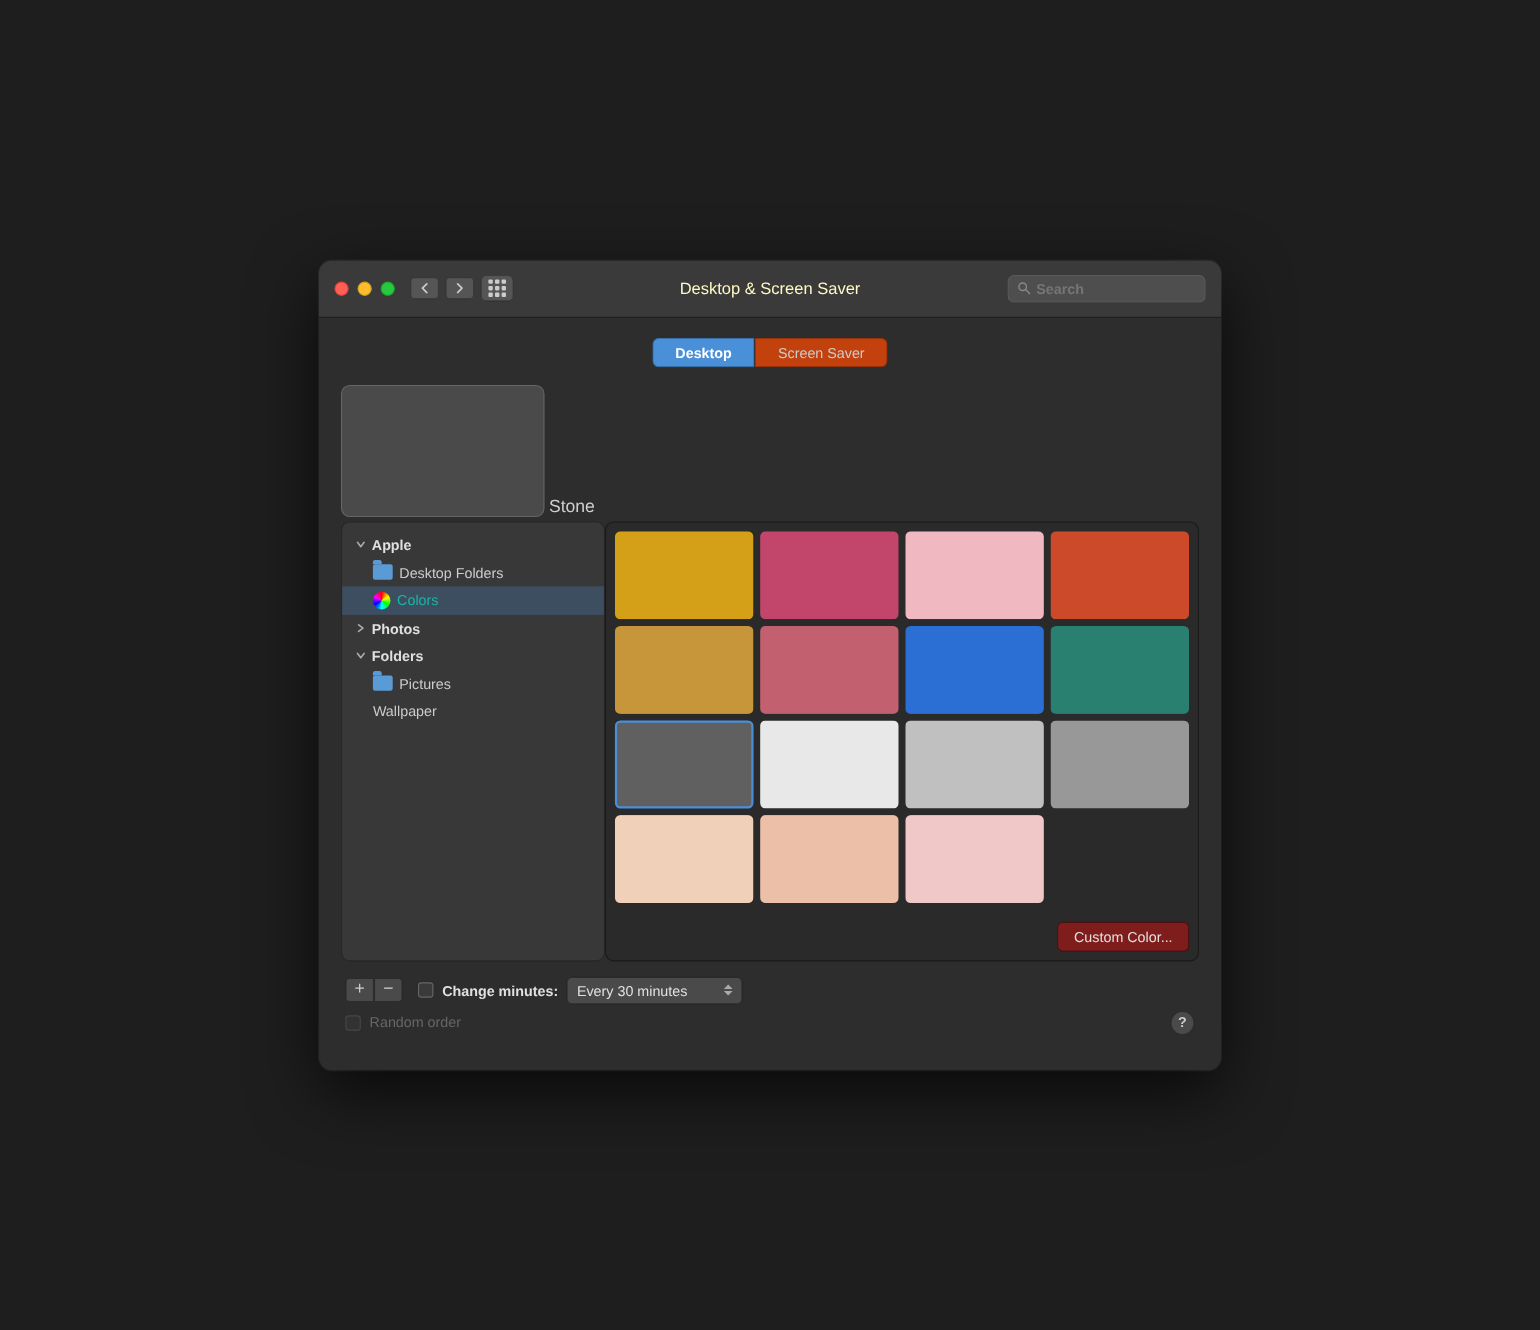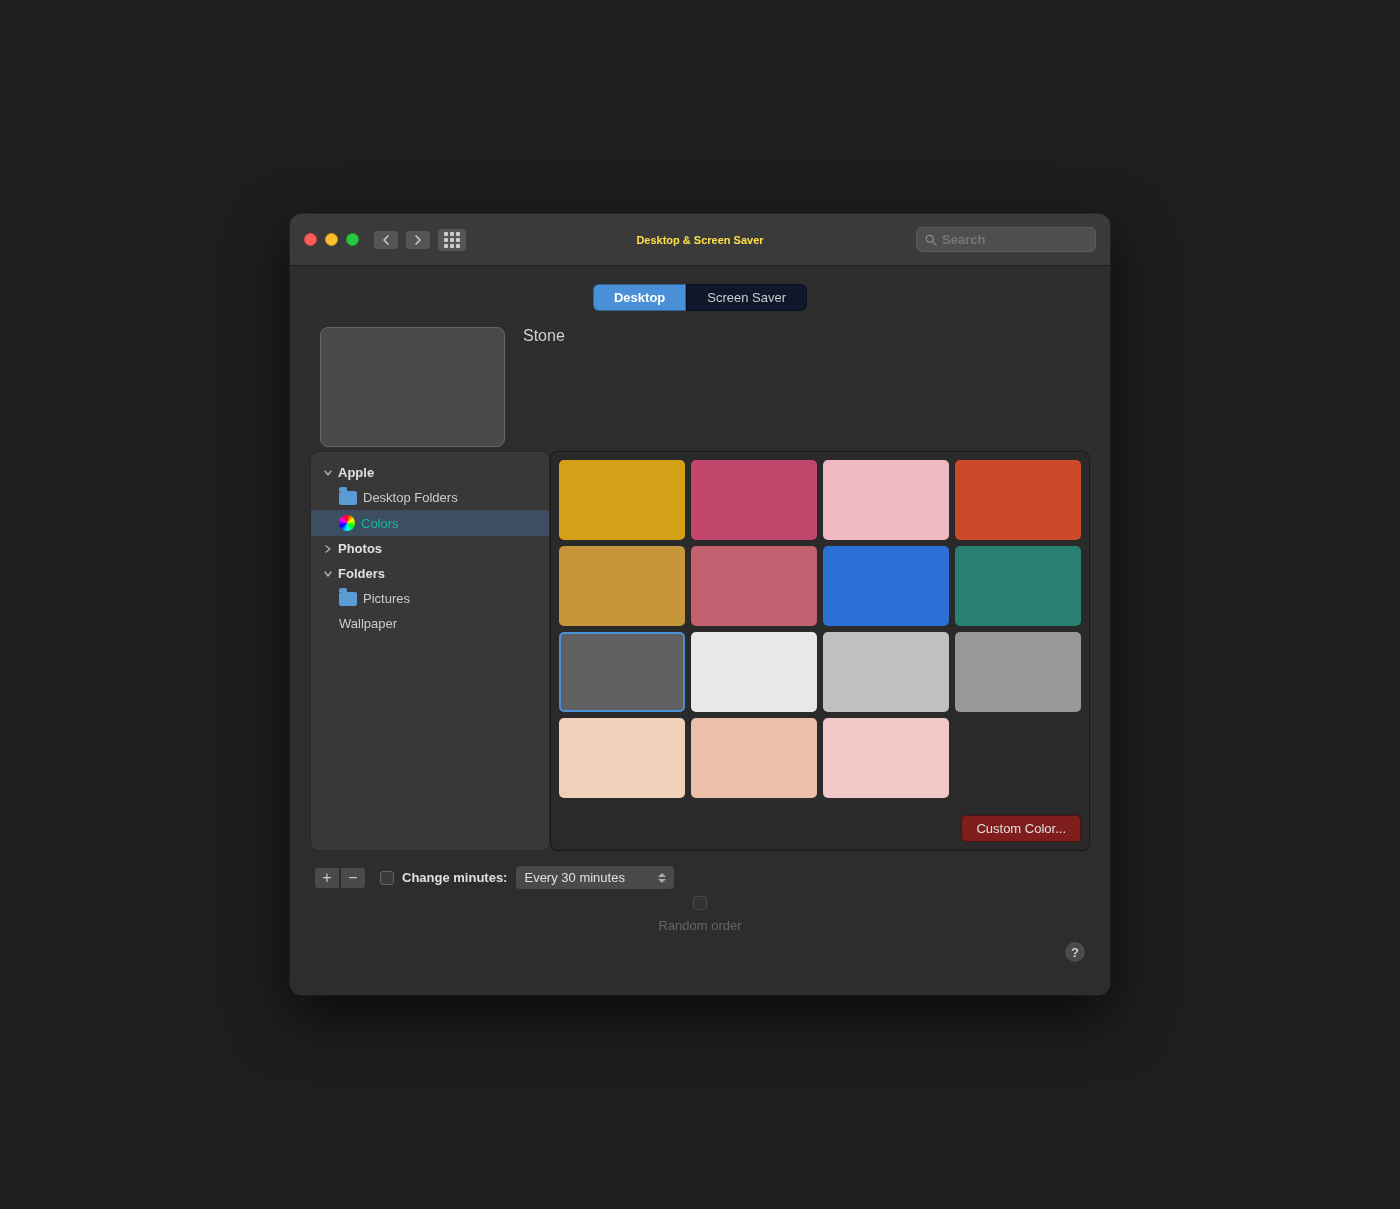--- a/index.html
+++ b/index.html
@@ -91,23 +91,23 @@
       width: 4px;
       height: 4px;
       background: #ccc;
       border-radius: 1px;
     }
 
     .titlebar-title {
       position: absolute;
       left: 50%;
       transform: translateX(-50%);
-      color: #fde047;
-      font-size: 11px;
-      font-weight: 700;
+      color: #fef9c3;
+      font-size: 15px;
+      font-weight: 400;
       white-space: nowrap;
     }
 
     .search-box {
       margin-left: auto;
       display: flex;
       align-items: center;
       background: rgba(255,255,255,0.1);
       border-radius: 6px;
       padding: 4px 8px;
@@ -138,21 +138,21 @@
       justify-content: center;
       gap: 0;
       margin-bottom: 16px;
     }
 
     .tab {
       padding: 5px 20px;
       font-size: 13px;
       color: #ccc;
       cursor: pointer;
-      background: #0f172a;
+      background: #c2410c;
       border: 1px solid rgba(0,0,0,0.3);
     }
 
     .tab:first-child {
       border-radius: 6px 0 0 6px;
     }
 
     .tab:last-child {
       border-radius: 0 6px 6px 0;
     }
@@ -164,24 +164,23 @@
     }
 
     
     .main-panel {
       display: flex;
     }
 
     
     .preview-container {
       display: flex;
-      align-items: flex-start;
-      gap: 18px;
+      align-items: flex-end;
+      gap: 4px;
       margin-bottom: 4px;
-      margin-left: 10px;
     }
 
     .preview-thumbnail {
       width: 185px;
       height: 120px;
       background: #4a4a4a;
       border-radius: 8px;
       border: 1.5px solid #666;
       flex-shrink: 0;
     }
@@ -409,21 +408,20 @@
       border-right: 4px solid transparent;
       border-top: 4px solid #aaa;
     }
 
     .random-order-row {
       display: flex;
       align-items: center;
       gap: 8px;
       margin-top: 6px;
       padding: 0 4px;
-      flex-direction: column;
     }
 
     .random-label {
       color: #666;
       font-size: 13px;
     }
 
     .help-btn {
       margin-left: auto;
       width: 22px;

